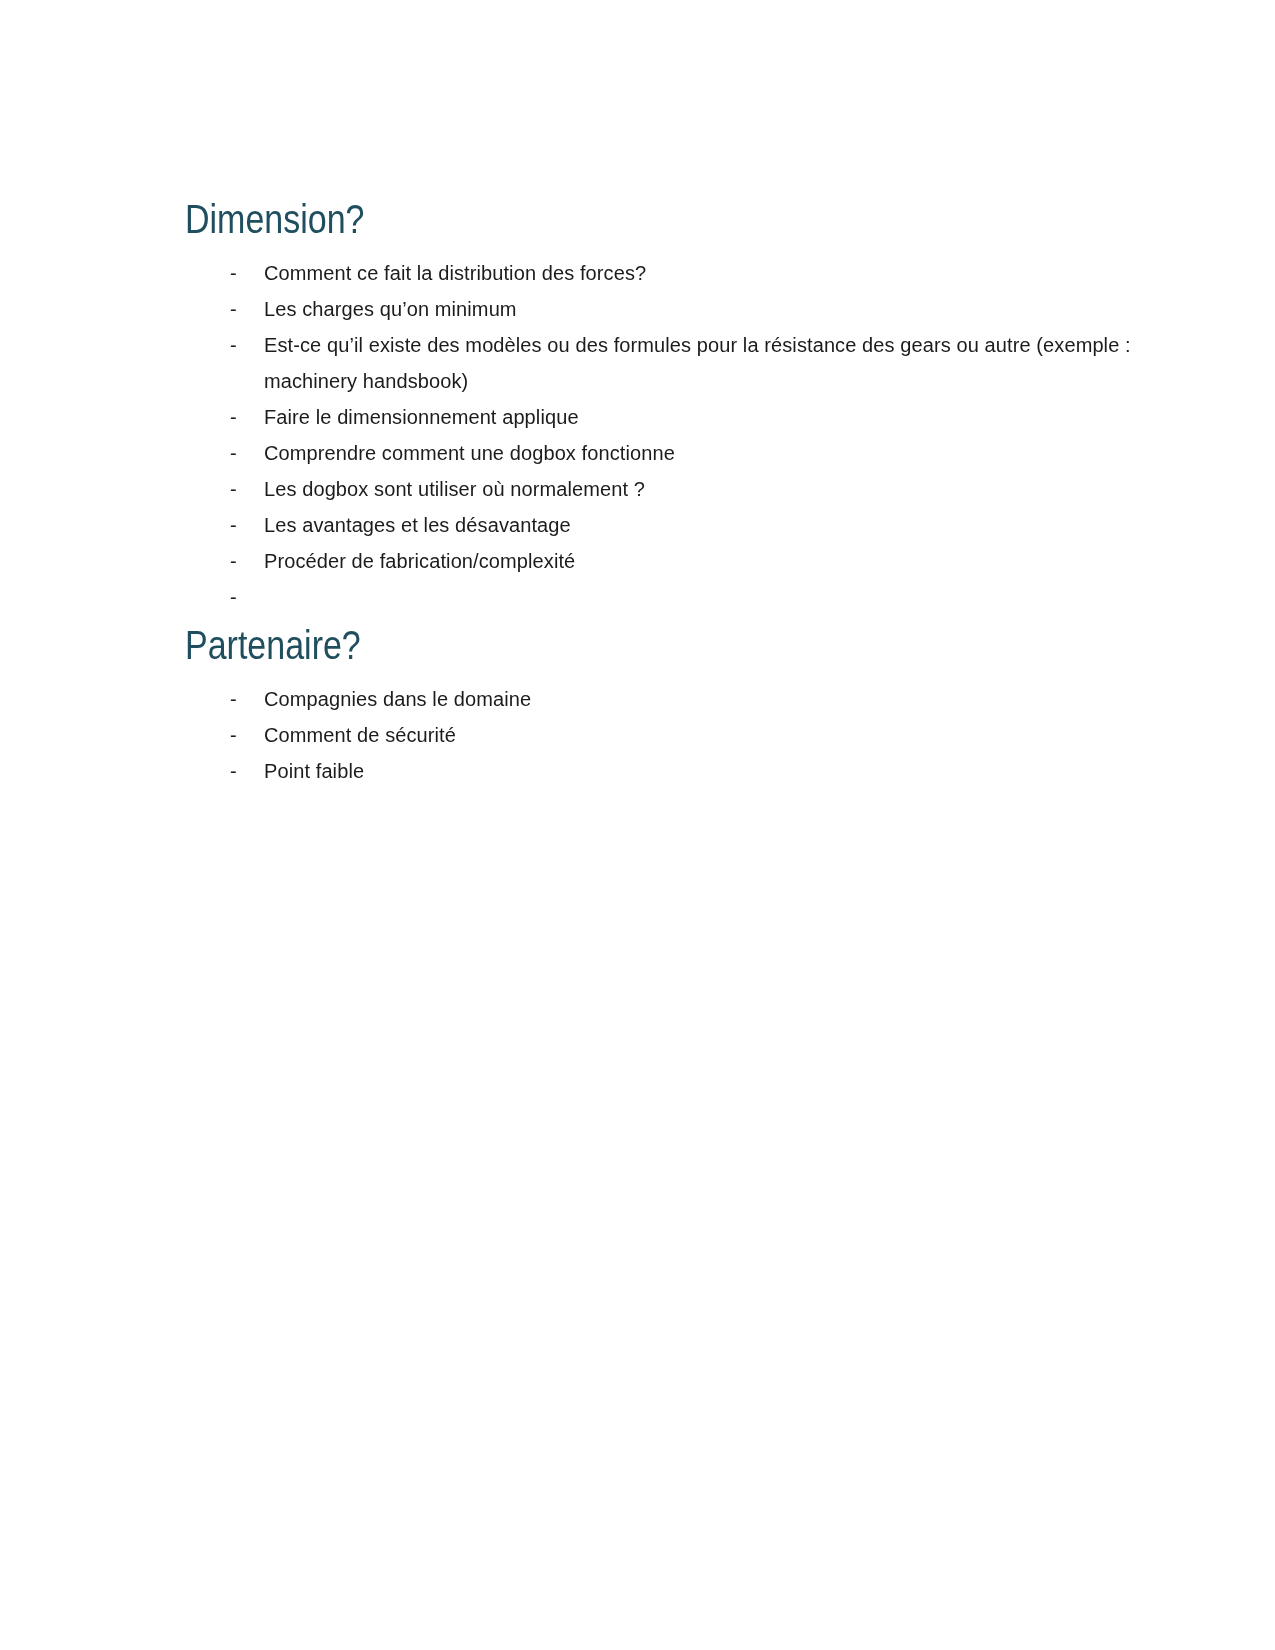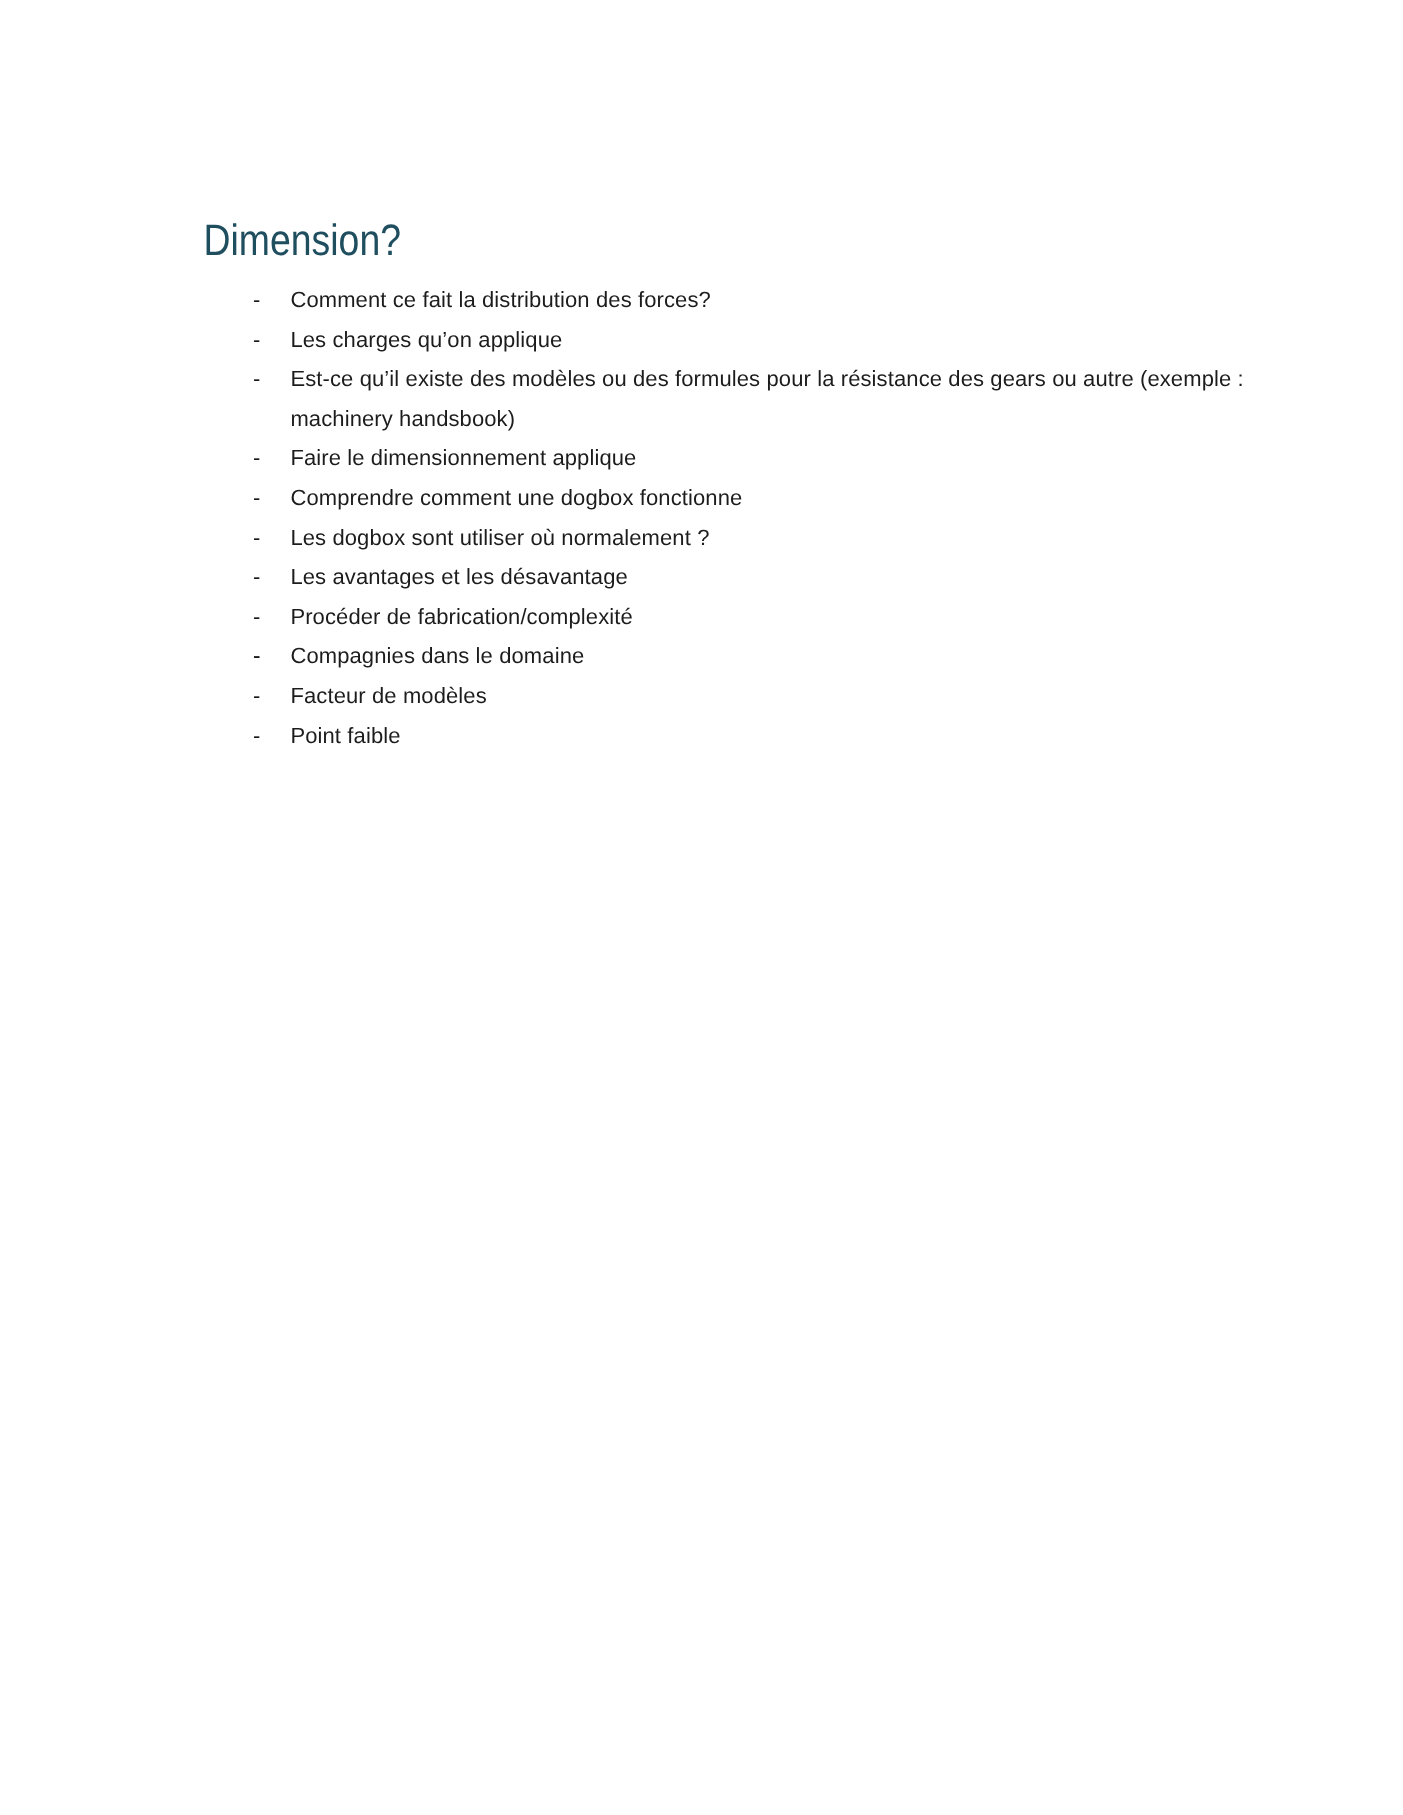--- a/index.html
+++ b/index.html
@@ -60,21 +60,21 @@
 
   <div class="section">
     <h1><span class="heading-text">Dimension?</span></h1>
     <ul class="bullets">
       <li>
         <span class="dash">-</span>
         <span>Comment ce fait la distribution des forces?</span>
       </li>
       <li>
         <span class="dash">-</span>
-        <span>Les charges qu’on applique</span>
+        <span>Les charges qu’on minimum</span>
       </li>
       <li>
         <span class="dash">-</span>
         <span>Est-ce qu’il existe des modèles ou des formules pour la résistance des gears ou autre (exemple : machinery handsbook)</span>
       </li>
       <li>
         <span class="dash">-</span>
         <span>Faire le dimensionnement applique</span>
       </li>
     </ul>
@@ -98,33 +98,34 @@
         <span class="dash">-</span>
         <span>Procéder de fabrication/complexité</span>
       </li>
       <li>
         <span class="dash">-</span>
       </li>
     </ul>
   </div>
 
   <div class="section">
+    <h1><span class="heading-text">Partenaire?</span></h1>
     <ul class="bullets">
       <li>
         <span class="dash">-</span>
         <span>Compagnies dans le domaine</span>
       </li>
     </ul>
   </div>
 
   <div class="section">
     <ul class="bullets">
       <li>
         <span class="dash">-</span>
-        <span>Facteur de modèles</span>
+        <span>Comment de sécurité</span>
       </li>
       <li>
         <span class="dash">-</span>
         <span>Point faible</span>
       </li>
     </ul>
   </div>
 
 </div>
 

